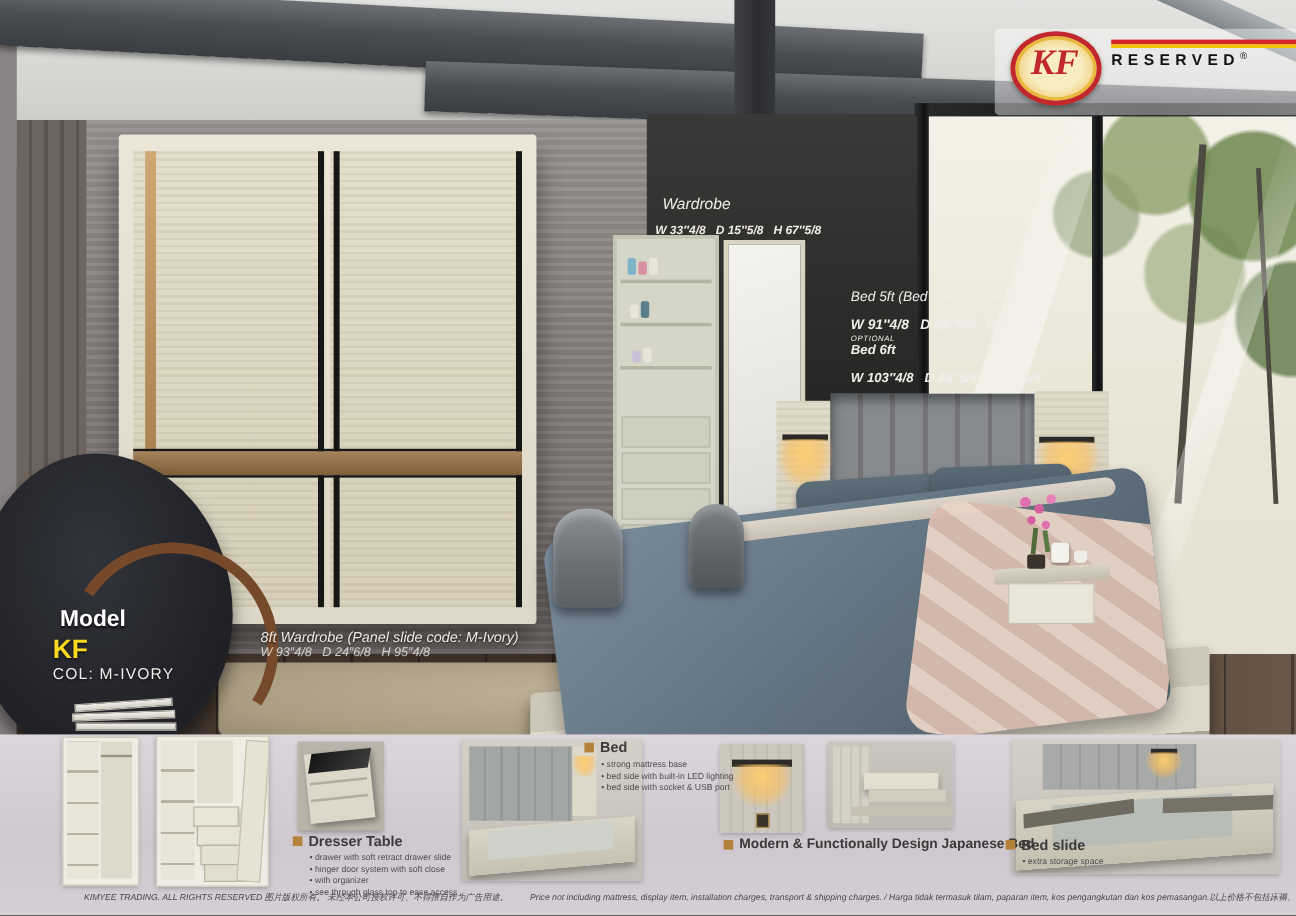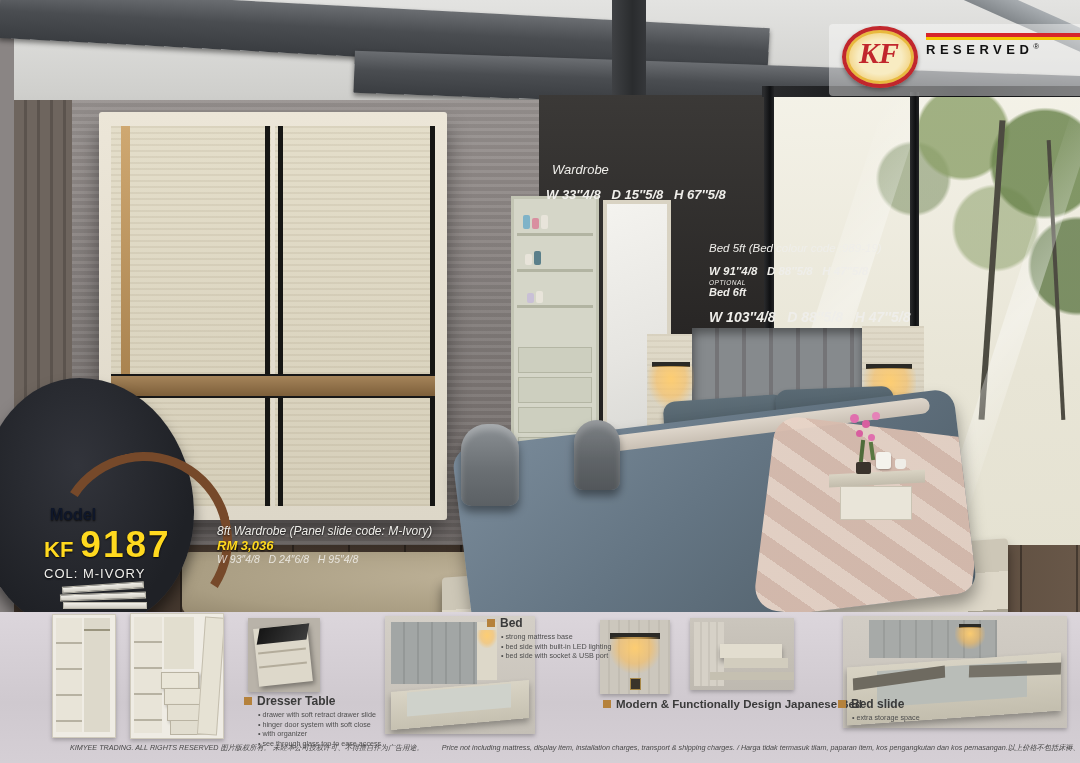--- a/index.html
+++ b/index.html
@@ -210,42 +210,40 @@
     <div class="abs" style="left:912px;top:30px;width:160px;">
       <div class="stripe-red" style="margin-top:3px;"></div>
       <div class="stripe-yel"></div>
       <div style="display:flex;align-items:flex-start;margin-top:2px;">
         <span class="tagline">RESERVED</span>
         <span style="font-size:8px;color:#121212;">®</span>
       </div>
     </div>
 
     <div class="abs ovl it" style="left:538px;top:162px;font-size:13px;">Wardrobe</div>
-    <div class="abs ovl it pre" style="left:532px;top:187px;font-size:13px;font-weight:bold;">W 33″4/8   D 15″5/8   H 67″5/8</div>
+    <div class="abs ovl it pre" style="left:532px;top:187px;font-size:10px;font-weight:bold;">W 33″4/8   D 15″5/8   H 67″5/8</div>
 
     <div class="abs" style="left:695px;top:242px;">
       <div class="ovl it" style="font-size:11.5px;">Bed 5ft (Bed colour code :989-19)</div>
       <div class="ovl it pre" style="font-size:11.5px;font-weight:bold;margin-top:11px;">W 91″4/8   D 88″5/8   H 47″5/8</div>
       <div class="ovl it" style="font-size:6.5px;letter-spacing:.5px;margin-top:2px;">OPTIONAL</div>
       <div class="ovl it" style="font-size:11px;font-weight:bold;">Bed 6ft</div>
-      <div class="ovl it pre" style="font-size:14px;font-weight:bold;margin-top:11px;">W 103″4/8   D 88″5/8   H 47″5/8</div>
+      <div class="ovl it pre" style="font-size:11px;font-weight:bold;margin-top:11px;">W 103″4/8   D 88″5/8   H 47″5/8</div>
     </div>
 
     <div class="abs" style="left:30px;top:506px;">
-      <div class="shadow" style="color:#0f172a;font-size:16px;font-weight:bold;margin-left:6px;">Model</div>
+      <div class="shadow" style="color:#ffffff;font-size:19px;font-weight:bold;margin-left:6px;">Model</div>
       <div style="display:flex;align-items:baseline;gap:7px;">
         <span class="yellow shadow" style="font-size:22px;font-weight:bold;">KF</span>
-        <span class="yellow shadow" style="font-size:37px;font-weight:bold;letter-spacing:2px;">9187</span>
       </div>
       <div class="shadow" style="color:#f0efec;font-size:13px;letter-spacing:1px;">COL: M-IVORY</div>
     </div>
 
     <div class="abs" style="left:203px;top:524px;">
       <div class="ovl it shadow" style="font-size:12px;">8ft Wardrobe (Panel slide code: M-Ivory)</div>
-      <div class="yellow it shadow" style="font-size:13px;font-weight:bold;">RM 3,036</div>
       <div class="it pre" style="font-size:10.5px;color:rgba(255,255,255,.72);">W 93″4/8   D 24″6/8   H 95″4/8</div>
     </div>
 
   </div>
 
   <div class="abs strip"></div>
 
   <div class="abs thumb" style="left:52px;top:614px;width:62px;height:122px;background:#efece4;border:1px solid #cfcabc;">
     <div class="abs shelves-col" style="left:3px;top:3px;width:26px;height:114px;"></div>
     <div class="abs" style="left:31px;top:3px;width:26px;height:114px;background:#ddd9cb;"></div>

